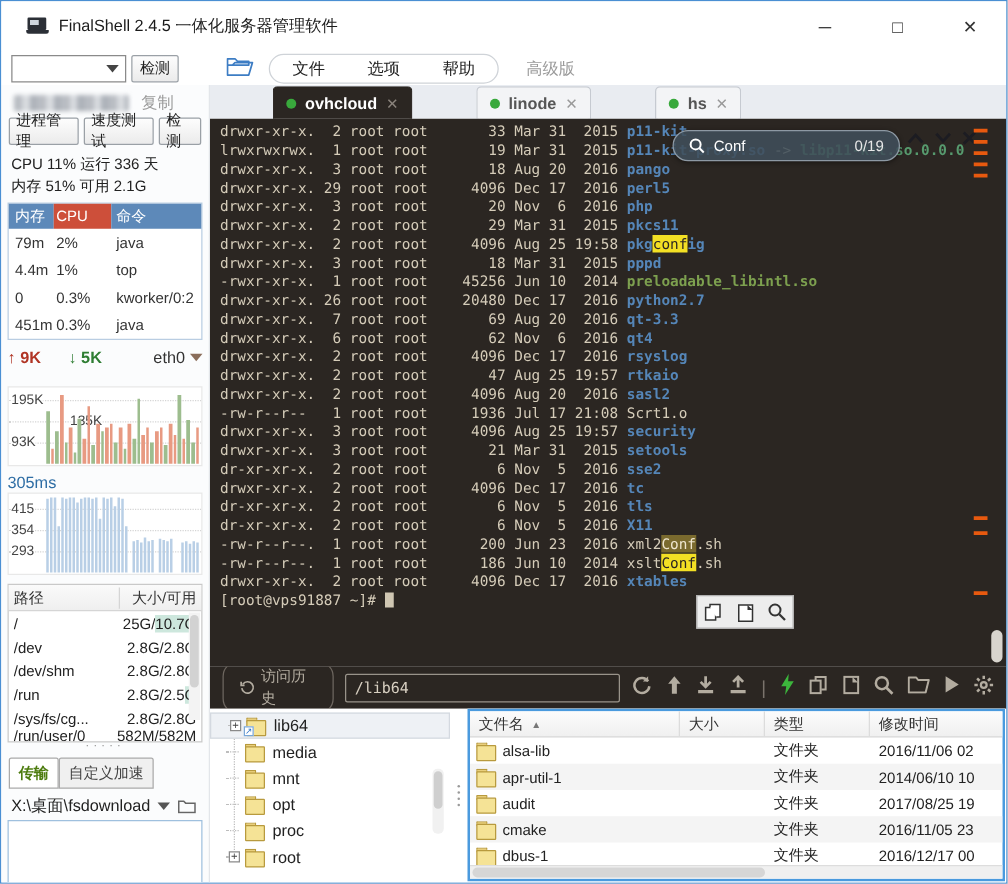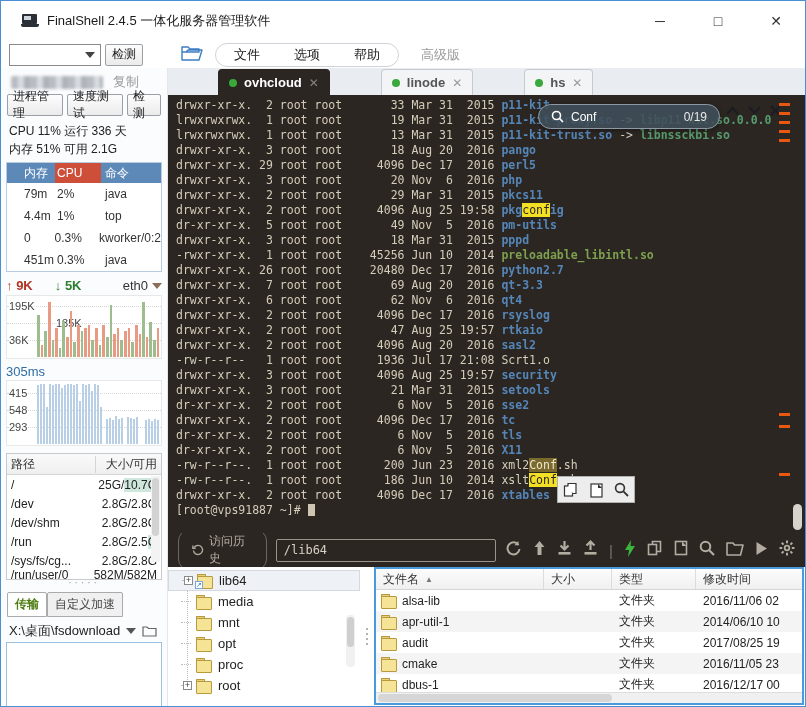--- a/index.html
+++ b/index.html
@@ -38,27 +38,27 @@
   .blur-ip { width:92px; height:13px; border-radius:2px;
              background:repeating-linear-gradient(90deg,#b9bdc3 0 7px,#d8dbdf 7px 13px,#aeb3ba 13px 19px);
              filter:blur(1.5px); }
   .copy-lbl { font-size:13px; color:#9a9a9a; }
   .side-btns { display:flex; gap:4px; margin:2px 6px 6px; }
   .sbtn { font-size:12px; padding:3px 5px; }
   .stats { margin:0 8px 4px; font-size:12px; line-height:18px; color:#222; }
   .ptable { margin:2px 5px 0; border:1px solid #b9cde2; font-size:12px; background:#fff; }
   .prow { display:flex; height:22px; align-items:center; }
   .prow.head { height:20px; color:#fff; }
-  .pc1 { width:48px; padding-left:17px; } .pc2 { width:46px; padding-left:2px; } .pc3 { flex:1; padding-left:4px; }
+  .pc1 { width:36px; padding-left:5px; } .pc2 { width:46px; padding-left:2px; } .pc3 { flex:1; padding-left:4px; }
   .prow.head .pc1, .prow.head .pc3 { background:#5d89b9; height:100%; line-height:20px; }
   .prow.head .pc2 { background:#cd4f3a; height:100%; line-height:20px; }
   .prow:not(.head) { color:#333; }
 
   .netpanel { margin:6px 5px 0; }
-  .net-head { display:flex; align-items:center; font-size:13px; margin-bottom:2px; }
+  .net-head { display:flex; align-items:center; font-size:13px; margin-bottom:16px; }
   .net-up { color:#b03424; font-weight:bold; } .net-down { color:#2e7d32; font-weight:bold; margin-left:22px; }
   .net-if { margin-left:auto; color:#333; display:flex; align-items:center; gap:4px; }
   .chev-dn { width:0; height:0; border-left:5px solid transparent; border-right:5px solid transparent; border-top:6px solid #8a6d5a; }
   .chart { position:relative; height:64px; background:#fff; border:1px solid #e8e8e8; overflow:hidden; }
   .gline { position:absolute; left:0; right:0; border-top:1px dotted #d5d5d5; }
   .glabel { position:absolute; left:2px; font-size:11px; color:#444; background:rgba(255,255,255,.6); }
   .barsbox { position:absolute; left:30px; right:2px; bottom:1px; top:2px; display:flex; align-items:flex-end; gap:1px; }
   .nbar { width:3px; } .nbar.u { background:#e89a82; } .nbar.d { background:#9dbd8e; }
   .pingpanel { margin:5px 5px 0; }
   .ping-lbl { font-size:13px; color:#2e6da4; margin-bottom:1px; }
@@ -245,21 +245,21 @@
               <span>eth0</span>
               <span class="chev-dn"></span>
             </span>
         </div>
         <div class="chart" id="net-chart">
             <div class="gline" style="top: 10px;"></div>
             <div class="glabel" style="top: 4px;">195K</div>
             <div class="gline" style="top: 27px;"></div>
             <div class="glabel" style="top: 21px; margin-left: 47px;">135K</div>
             <div class="gline" style="top: 44px;"></div>
-            <div class="glabel" style="top: 38px;">36K</div>
+            <div class="glabel" style="top: 38px;">93K</div>
             <div class="barsbox">
               <div class="nbar d" style="height: 42px;"></div>
               <div class="nbar u" style="height: 12px;"></div>
               <div class="nbar d" style="height: 26px;"></div>
               <div class="nbar u" style="height: 55px;"></div>
               <div class="nbar d" style="height: 17px;"></div>
               <div class="nbar u" style="height: 29px;"></div>
               <div class="nbar d" style="height: 9px;"></div>
               <div class="nbar d" style="height: 36px;"></div>
               <div class="nbar u" style="height: 20px;"></div>
@@ -291,21 +291,21 @@
             </div>
           </div>
       </div>
 
       <div class="pingpanel">
         <div class="ping-lbl">305ms</div>
         <div class="chart ping" id="ping-chart">
             <div class="gline" style="top: 12px;"></div>
             <div class="glabel" style="top: 6px; text-align: center;">415</div>
             <div class="gline" style="top: 29px;"></div>
-            <div class="glabel" style="top: 23px;">548</div>
+            <div class="glabel" style="top: 23px;">354</div>
             <div class="gline" style="top: 46px;"></div>
             <div class="glabel" style="top: 40px;">293</div>
             <div class="barsbox">
               <div class="pbar" style="height: 59px;"></div>
               <div class="pbar" style="height: 60px;"></div>
               <div class="pbar" style="height: 60px;"></div>
               <div class="pbar" style="height: 37px;"></div>
               <div class="pbar" style="height: 60px;"></div>
               <div class="pbar" style="height: 59px;"></div>
               <div class="pbar" style="height: 60px;"></div>
@@ -414,27 +414,25 @@
             <span class="gdot"></span>
             <span>hs</span>
             <span class="tclose">✕</span>
           </div>
         </div>
 
       <div class="terminal">
         <div id="term-lines" style="padding-top:3px;">
             <div class="tline">drwxr-xr-x.  2 root root       33 Mar 31  2015 <span class="dir">p11-kit</span></div>
             <div class="tline">lrwxrwxrwx.  1 root root       19 Mar 31  2015 <span class="dir">p11-kit-proxy.so</span><span> -&gt; </span><span class="lnk">libp11-kit.so.0.0.0</span></div>
-            <div class="tline">lrwxrwxrwx.  1 root root       13 Mar 31  2015 <span class="dir">p11-kit-trust.so</span><span> -&gt; </span><span class="lnk">libnssckbi.so</span></div>
             <div class="tline">drwxr-xr-x.  3 root root       18 Aug 20  2016 <span class="dir">pango</span></div>
             <div class="tline">drwxr-xr-x. 29 root root     4096 Dec 17  2016 <span class="dir">perl5</span></div>
             <div class="tline">drwxr-xr-x.  3 root root       20 Nov  6  2016 <span class="dir">php</span></div>
             <div class="tline">drwxr-xr-x.  2 root root       29 Mar 31  2015 <span class="dir">pkcs11</span></div>
             <div class="tline">drwxr-xr-x.  2 root root     4096 Aug 25 19:58 <span class="dir">pkg</span><span class="hl">conf</span><span class="dir">ig</span></div>
-            <div class="tline">dr-xr-xr-x.  5 root root       49 Nov  5  2016 <span class="dir">pm-utils</span></div>
             <div class="tline">drwxr-xr-x.  3 root root       18 Mar 31  2015 <span class="dir">pppd</span></div>
             <div class="tline">-rwxr-xr-x.  1 root root    45256 Jun 10  2014 <span class="exe">preloadable_libintl.so</span></div>
             <div class="tline">drwxr-xr-x. 26 root root    20480 Dec 17  2016 <span class="dir">python2.7</span></div>
             <div class="tline">drwxr-xr-x.  7 root root       69 Aug 20  2016 <span class="dir">qt-3.3</span></div>
             <div class="tline">drwxr-xr-x.  6 root root       62 Nov  6  2016 <span class="dir">qt4</span></div>
             <div class="tline">drwxr-xr-x.  2 root root     4096 Dec 17  2016 <span class="dir">rsyslog</span></div>
             <div class="tline">drwxr-xr-x.  2 root root       47 Aug 25 19:57 <span class="dir">rtkaio</span></div>
             <div class="tline">drwxr-xr-x.  2 root root     4096 Aug 20  2016 <span class="dir">sasl2</span></div>
             <div class="tline">-rw-r--r--   1 root root     1936 Jul 17 21:08 <span>Scrt1.o</span></div>
             <div class="tline">drwxr-xr-x.  3 root root     4096 Aug 25 19:57 <span class="dir">security</span></div>

